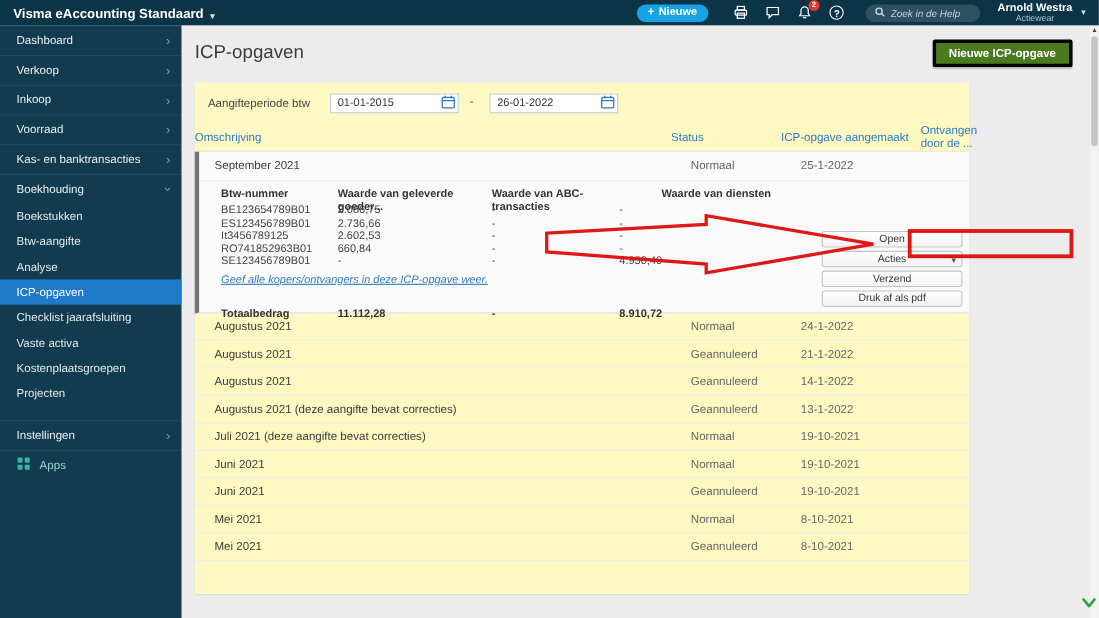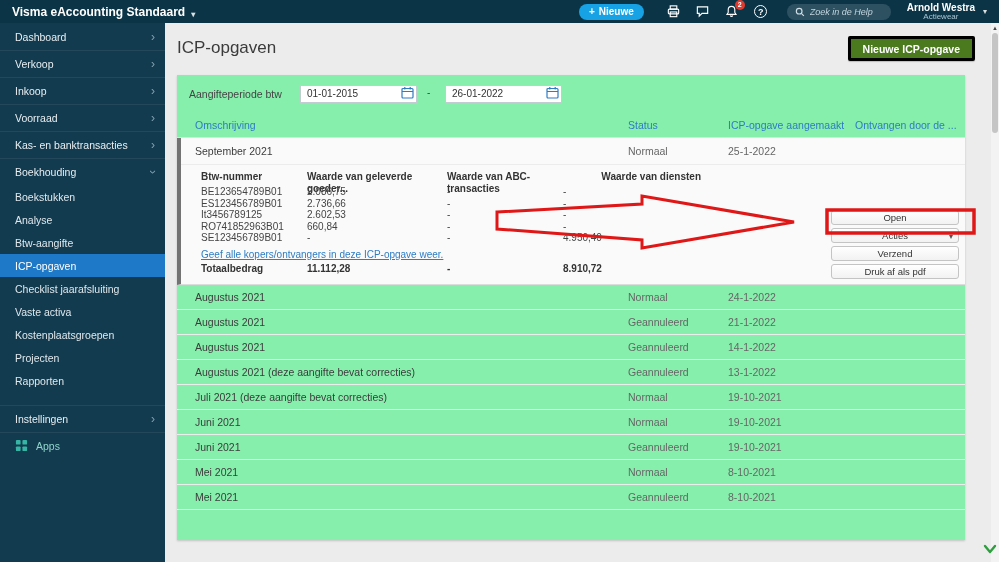--- a/index.html
+++ b/index.html
@@ -48,52 +48,52 @@
   .apps-item { height:27px; border-top:1px solid rgba(255,255,255,0.07); display:flex; align-items:center;
                gap:8px; padding-left:15px; color:#8fd4cb; font-size:10.5px; cursor:pointer; }
 
   
   .main { position:absolute; left:165px; top:23px; right:8px; bottom:0; background:#ececec; }
   .page-title { position:absolute; left:12px; top:15px; font-size:17px; color:#3b3b3b; }
   .btn-green { position:absolute; right:16px; top:13px; height:25px; background:#4b7a1e; color:#fff;
                border:3px solid #000000; border-radius:2px; font-size:10.5px; font-weight:bold;
                padding:0 12px; cursor:pointer; font-family:inherit; box-shadow:0 1px 1px rgba(0,0,0,.2); }
 
-  .panel { position:absolute; left:12px; top:52px; width:788px; height:465px; background:#86efac;
+  .panel { position:absolute; left:12px; top:52px; width:704px; height:465px; background:#fef9c3;
            box-shadow:0 1px 2px rgba(0,0,0,0.18); }
 
   
   .filter-row { position:relative; height:38px; }
   .filter-label { position:absolute; left:12px; top:13px; font-size:10.5px; color:#444; }
   .date-wrap { position:absolute; top:8px; height:18px; }
   .date-wrap.d1 { left:123px; }
   .date-wrap.d2 { left:268px; }
   .date-input { width:117px; height:18px; border:1px solid #c3ccd3; font-size:10px; color:#333;
                 padding:0 20px 0 6px; font-family:inherit; }
   .cal-btn { position:absolute; right:3px; top:3px; width:13px; height:13px; background:none; border:none;
              cursor:pointer; padding:0; }
   .date-sep { position:absolute; left:250px; top:12px; font-size:10px; color:#444; }
 
   
-  .thead { display:grid; grid-template-columns:433px 100px 127px 1fr; padding-left:18px; height:25px;
+  .thead { display:grid; grid-template-columns:433px 100px 127px 1fr; height:25px;
            align-items:center; border-bottom:1px solid #e0e0e0; }
   .thead span { font-size:10.5px; color:#2e7cc3; cursor:pointer; }
 
   
   .expanded { border-left:4px solid #737373; background:#fafafa; border-bottom:1px solid #dcdcdc; height:147px; }
   .exp-summary { display:grid; grid-template-columns:433px 100px 127px 1fr; padding-left:14px; height:27px;
                  align-items:center; font-size:10.5px; color:#3c3c3c; border-bottom:1px solid #ececec; cursor:pointer; }
   .exp-summary .muted { color:#666; }
   .detail { position:relative; height:119px; }
   .drow { display:grid; grid-template-columns:106px 140px 116px 138px; padding-left:20px;
           font-size:10px; height:11.5px; line-height:11.5px; color:#444; }
   .drow.dhead { font-weight:bold; color:#333; margin-top:6px; margin-bottom:3px; height:12px; }
   .drow .num { text-align:left; }
   .drow .rhead { text-align:right; white-space:nowrap; }
-  .dlink { display:inline-block; margin:3px 0 2px 20px; font-size:10px; 
+  .dlink { display:inline-block; margin:3px 0 19px 20px; font-size:10px; font-style:italic;
            color:#2e7cc3; text-decoration:underline; cursor:pointer; }
   .dtotal { display:grid; grid-template-columns:106px 140px 116px 138px; padding-left:20px;
             font-size:10px; font-weight:bold; color:#333; height:14px; line-height:14px; }
   .actions { position:absolute; top:8px; right:6px; width:128px;margin-top:31px; }
   .act-btn { position:relative; width:128px; height:15px; margin-bottom:3px; background:linear-gradient(#ffffff,#f2f2f2);
              border:1px solid #c4c4c4; border-radius:3px; font-size:9.5px; color:#333; cursor:pointer;
              font-family:inherit; display:block; line-height:12px; text-align:center; }
   .act-btn .dd { position:absolute; right:5px; top:2px; font-size:8px; color:#555; }
 
   
@@ -185,42 +185,39 @@
       <span class="side-chev">›</span>
   </div>
   <div class="side-item">
     <span>Boekhouding</span>
       <span class="side-chev down">›</span>
   </div>
   <div class="sub-item">
       <span>Boekstukken</span>
     </div>
   <div class="sub-item">
+      <span>Btw-aangifte</span>
+    </div>
+  <div class="sub-item">
       <span>Analyse</span>
-    </div>
-  <div class="sub-item">
-      <span>Btw-aangifte</span>
     </div>
   <div class="sub-item selected">
       <span>ICP-opgaven</span>
     </div>
   <div class="sub-item">
       <span>Checklist jaarafsluiting</span>
     </div>
   <div class="sub-item">
       <span>Vaste activa</span>
     </div>
   <div class="sub-item">
       <span>Kostenplaatsgroepen</span>
     </div>
   <div class="sub-item">
       <span>Projecten</span>
-    </div>
-  <div class="sub-item">
-      <span>Rapporten</span>
     </div>
   <div class="side-item settings">
     <span>Instellingen</span>
       <span class="side-chev">›</span>
   </div>
   <div class="apps-item">
     <span>
       <svg width="13" height="13" viewBox="0 0 14 14">
           <g fill="#35b5a5">
             <rect x="1" y="1" width="5" height="5" rx="1"></rect>

